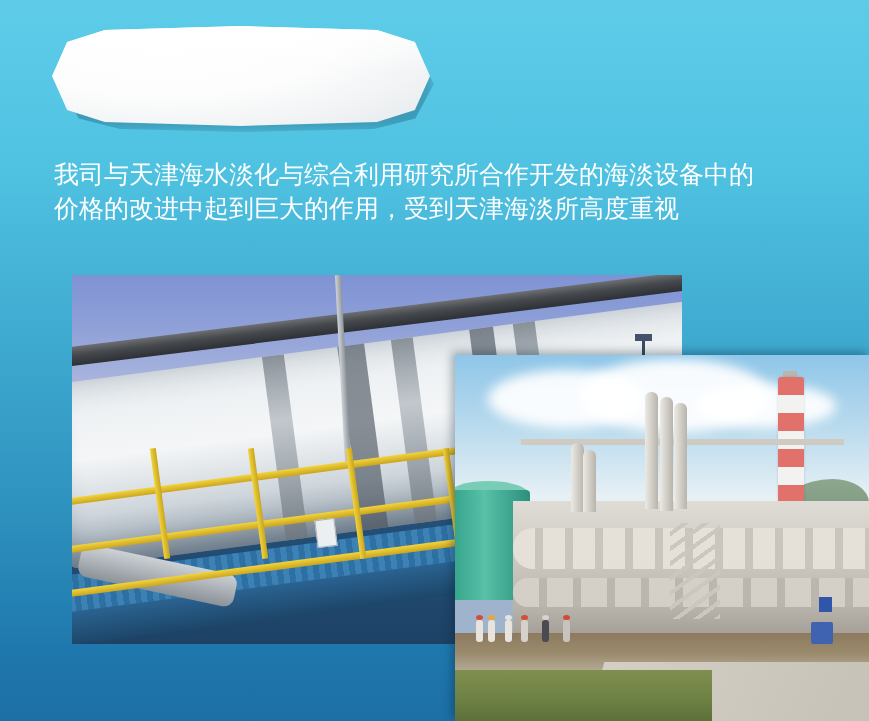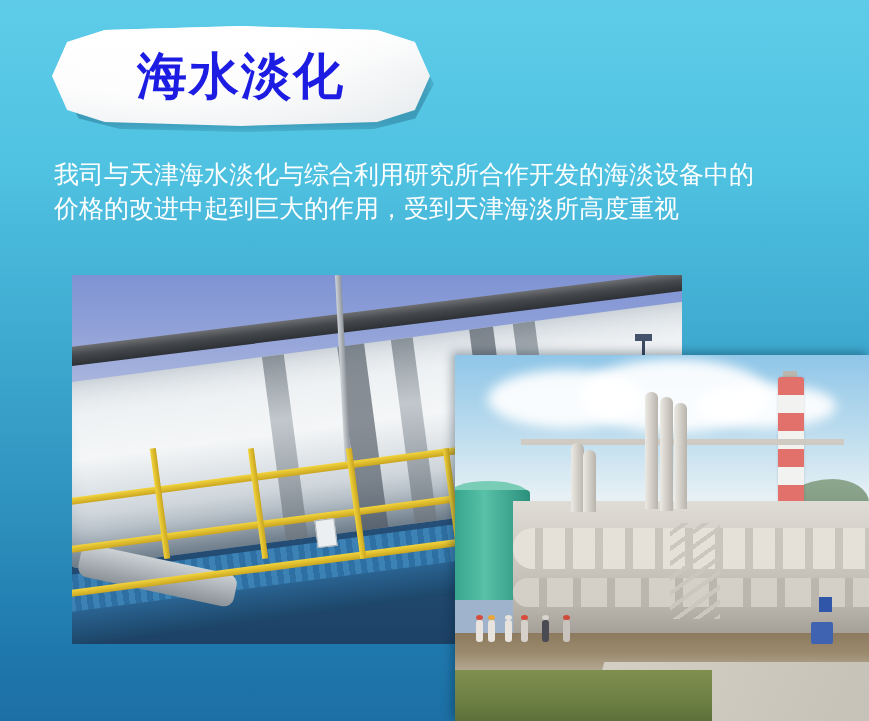--- a/index.html
+++ b/index.html
@@ -173,21 +173,20 @@
 </style>
 </head>
 <body>
 
 <div class="page">
 
   <div class="badge-wrap">
     <div class="badge-shadow"></div>
     <div class="badge">
       <div class="badge-gloss"></div>
-      <div class="badge-title">海水淡化</div>
     </div>
   </div>
 
   <div class="desc">
     <span class="desc-line">我司与天津海水淡化与综合利用研究所合作开发的海淡设备中的</span>
     <span class="desc-line">价格的改进中起到巨大的作用，受到天津海淡所高度重视</span>
   </div>
 
   <div class="photo photo-1">
     <div class="ph">

